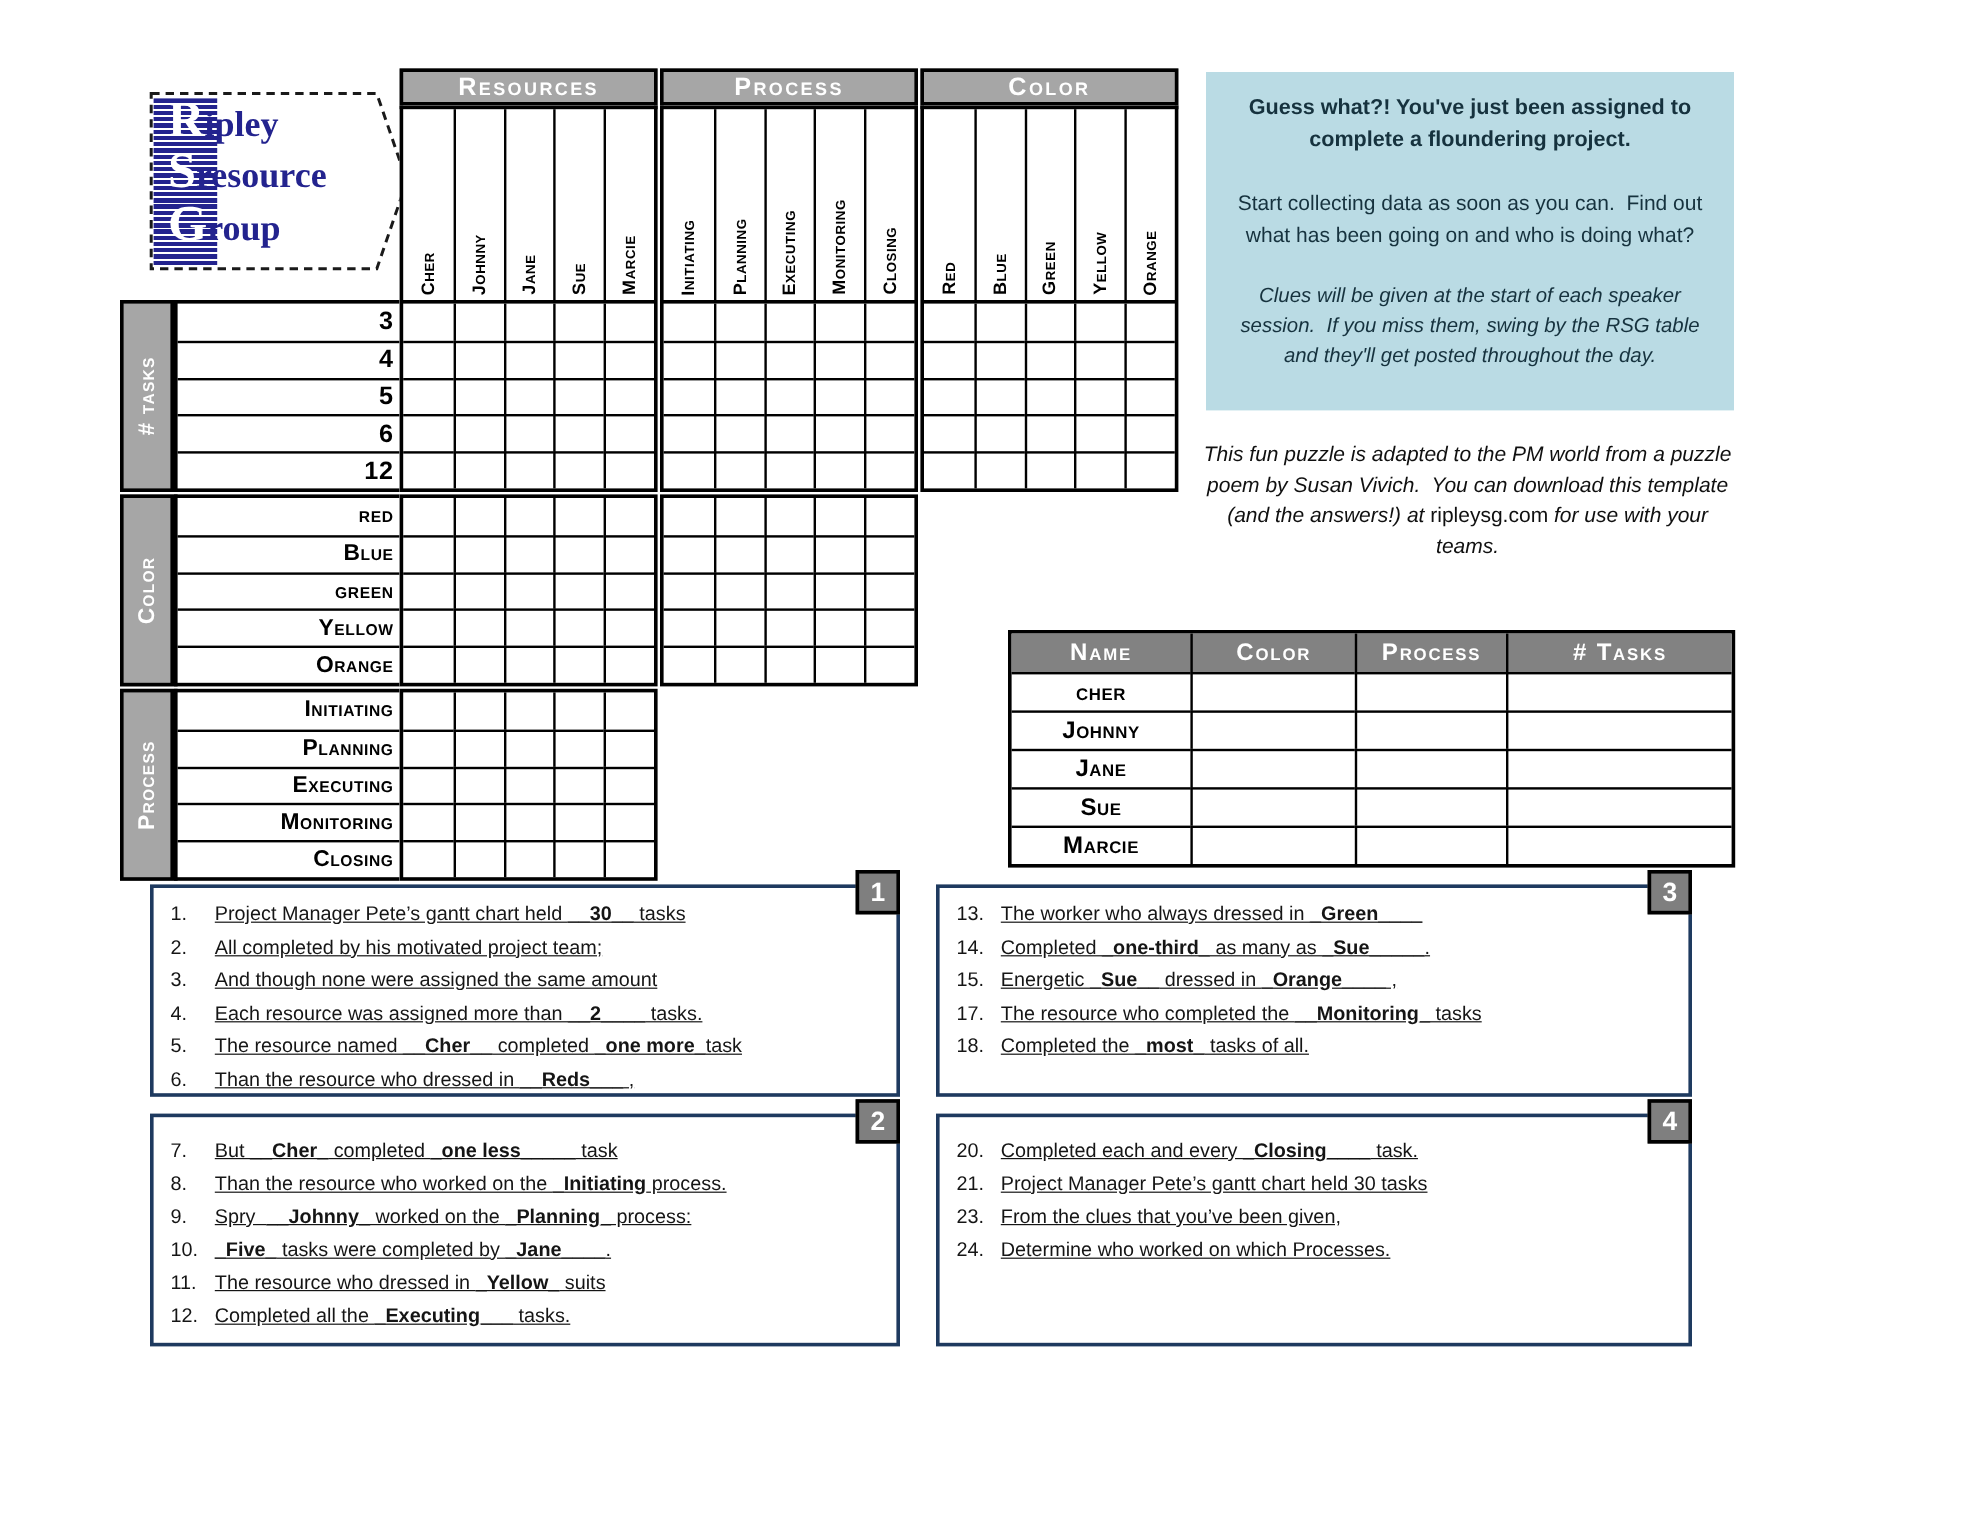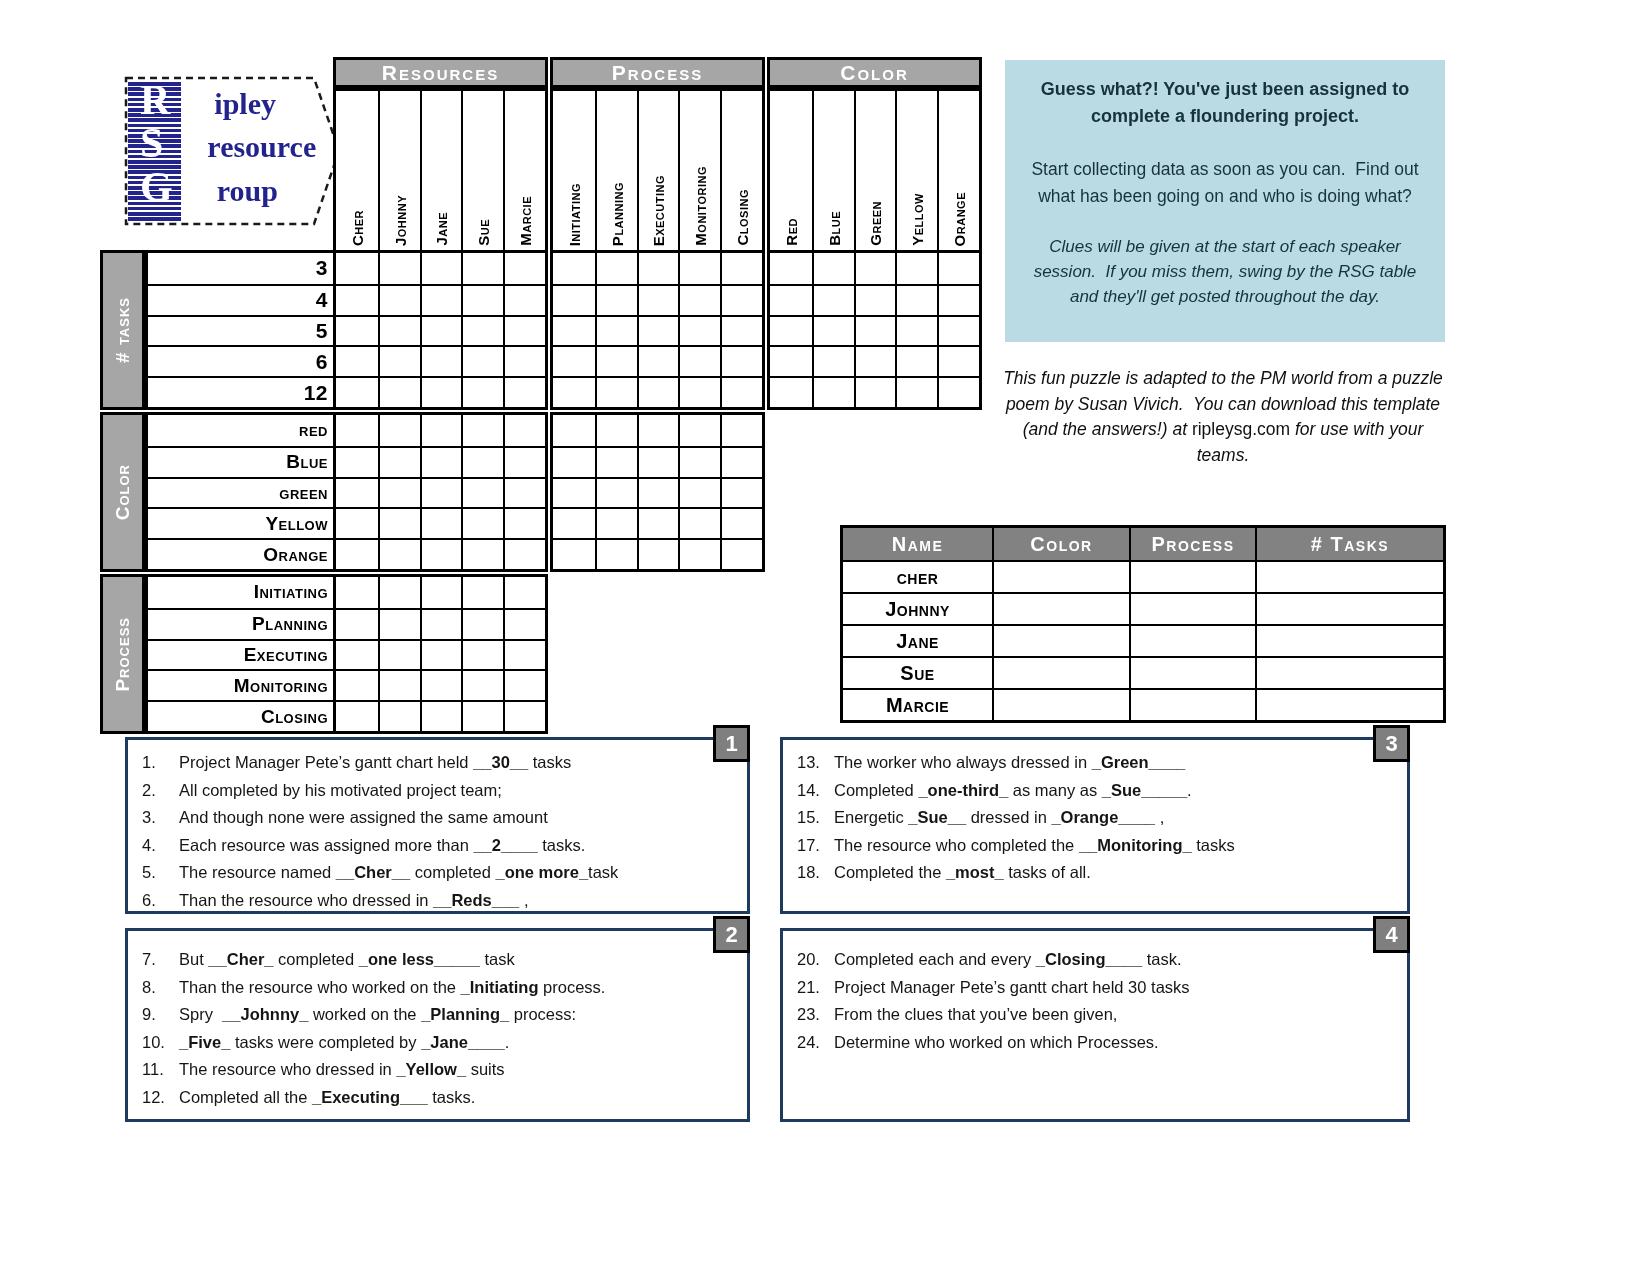--- a/index.html
+++ b/index.html
@@ -8,21 +8,21 @@
   #canvas{position:absolute;inset:0;}
 
   
   #logo{position:absolute;left:118px;top:70px;width:228px;height:162px;}
   #logo svg{position:absolute;left:0;top:0;}
   .logo-stripes{position:absolute;left:10px;top:12px;width:53px;height:139px;
     background:repeating-linear-gradient(to bottom,var(--logo-blue) 0px,var(--logo-blue) 3.6px,#ffffff 3.6px,#ffffff 5.2px);}
   .lline{position:absolute;left:22px;white-space:nowrap;font-family:"Liberation Serif",serif;
     font-weight:bold;color:var(--logo-blue);}
   .lline .cap{font-size:42px;color:#ffffff;}
-  .lline .rest{font-size:30px;margin-left:44px;}
+  .lline .rest{font-size:30px;}
   .l1{top:6px}.l2{top:49px}.l3{top:93px}
 
   
   .gbar{position:absolute;background:var(--grid-header-bg);border:3px solid #000;box-sizing:border-box;
     display:flex;align-items:center;justify-content:center;color:#fff;font-weight:bold;
     font-variant:small-caps;font-size:21px;letter-spacing:2px;}
   .strip{position:absolute;box-sizing:border-box;border:3px solid #000;border-bottom:none;
     display:grid;grid-template-columns:repeat(5,1fr);background:#fff;}
   .vcell{position:relative;border-left:2px solid #000;}
   .vcell:first-child{border-left:none;}
@@ -76,21 +76,21 @@
   #clue2{left:125px;top:928px;width:625px;height:194px;}
   #clue3{left:780px;top:737px;width:630px;height:177px;}
   #clue4{left:780px;top:928px;width:630px;height:194px;}
   .tag{position:absolute;top:-15px;right:-3px;width:31px;height:31px;background:var(--tag-bg);
     border:3.5px solid #000;color:#fff;font-weight:bold;font-size:22px;
     display:flex;align-items:center;justify-content:center;}
   .clues{padding:9px 10px 0 14px;}
   #clue2 .clues,#clue4 .clues{padding-top:15px;}
   .clue{display:flex;font-size:16.5px;line-height:27.5px;color:#151515;}
   .cnum{flex:none;width:37px;}
-  .ctext{white-space:pre-wrap;}
+  .ctext{white-space:pre-wrap;text-decoration:underline;}
   .ctext b{font-weight:bold;}
 </style>
 </head>
 <body>
 
 <div id="canvas">
 
   <div id="logo">
     <div class="logo-stripes"></div>
     <svg width="228" height="162" viewBox="0 0 228 162">

